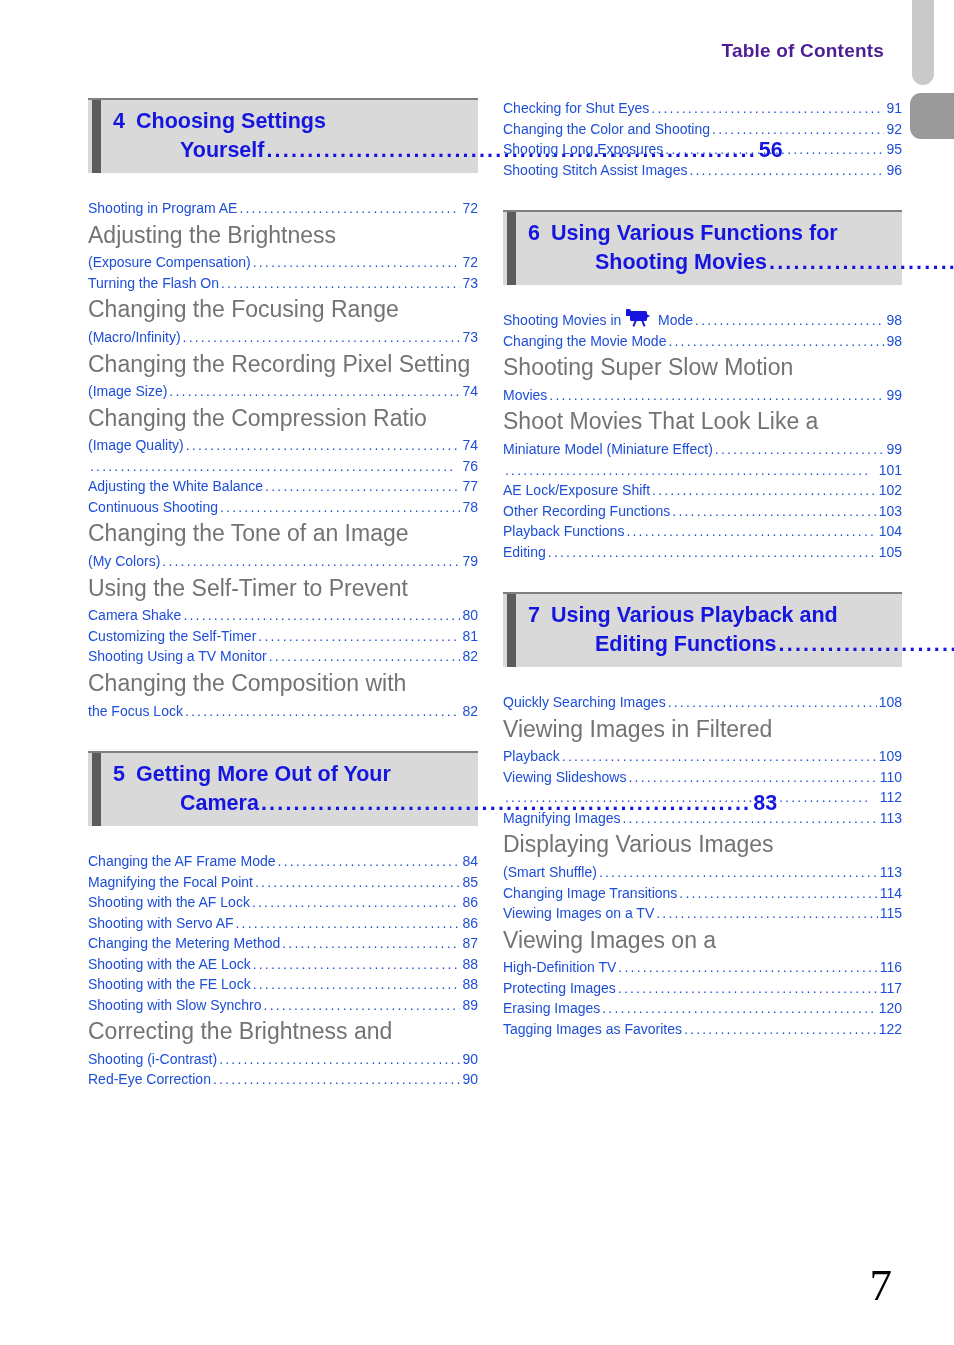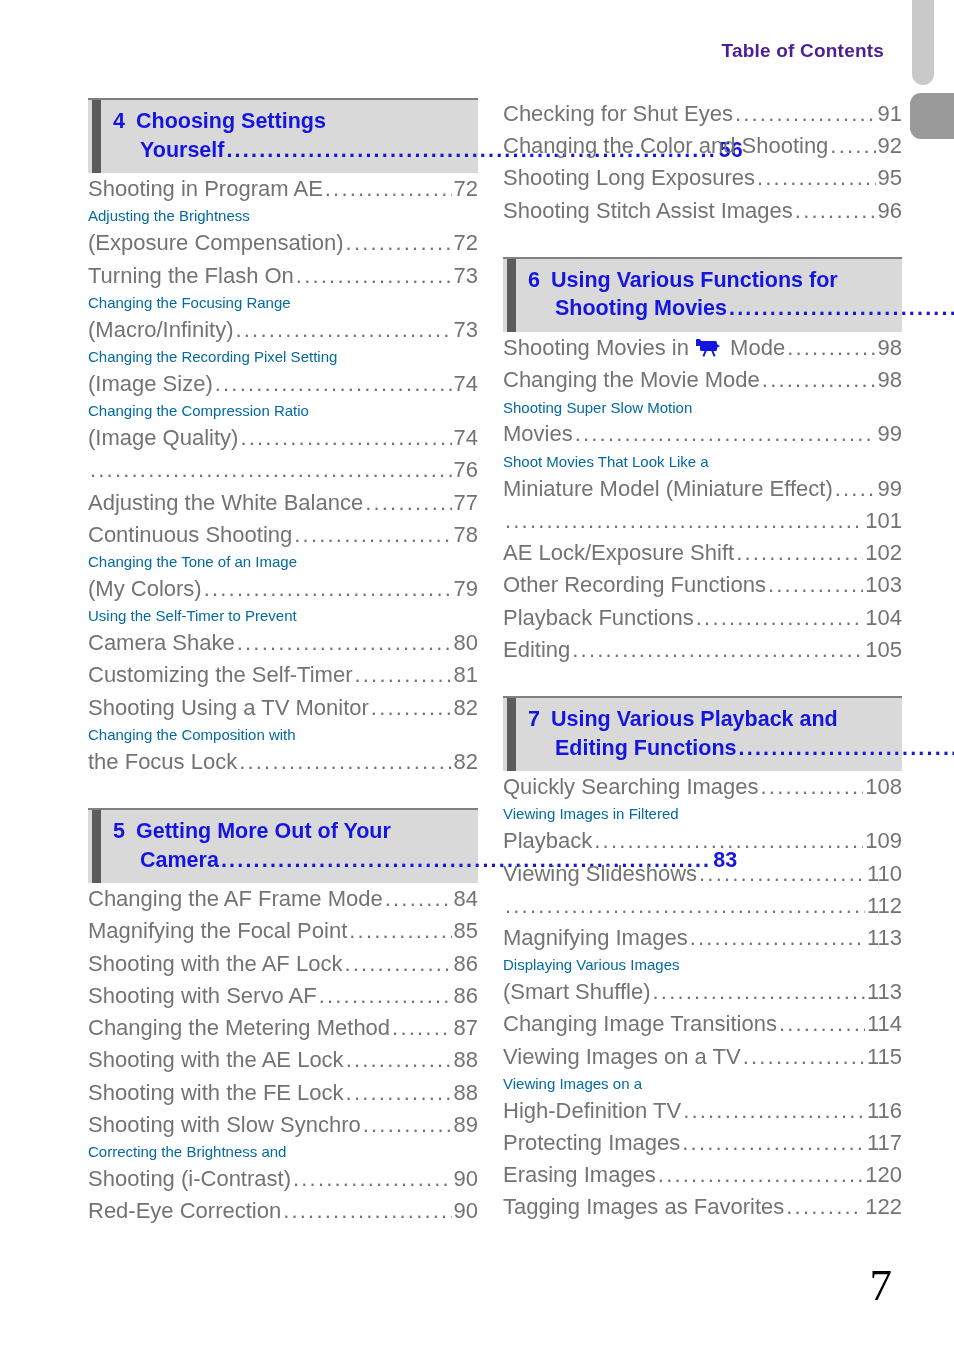--- a/index.html
+++ b/index.html
@@ -109,54 +109,54 @@
     margin-right: 11px;
   }
   .chapter-title {
     flex: 0 1 auto;
   }
   .chapter-line2 {
     display: flex;
     align-items: baseline;
     padding-left: 27px;
   }
-  .chapter-line2 .chapter-title { flex: 0 0 auto; }
+  .chapter-line2 .chapter-title { flex: 0 0 auto; margin-left: 40px; }
 
   .leader {
     flex: 1 1 auto;
     overflow: hidden;
     white-space: nowrap;
     letter-spacing: 2.2px;
     margin: 0 1px 0 2px;
     min-width: 8px;
   }
   .chapter-page {
     flex: 0 0 auto;
     padding-left: 1px;
   }
 
   
   .entries {
-    margin-top: 0;
+    margin-top: 25px;
     margin-bottom: 30px;
   }
   .entry {
-    color: #737373;
-    font-size: 22px;
+    color: #1d4ed8;
+    font-size: 14px;
     line-height: 1.465;
     display: flex;
     align-items: baseline;
     white-space: nowrap;
   }
   .entry .etext { flex: 0 0 auto; }
   .entry .epage { flex: 0 0 auto; padding-left: 1px; }
   .entry-wrap { display: block; }
   .entry-first {
-    color: #0369a1;
-    font-size: 15px;
+    color: #737373;
+    font-size: 23px;
     line-height: 1.465;
     white-space: nowrap;
   }
 
   
   .movie-icon {
     display: inline-block;
     width: 26px;
     height: 15px;
     position: relative;

